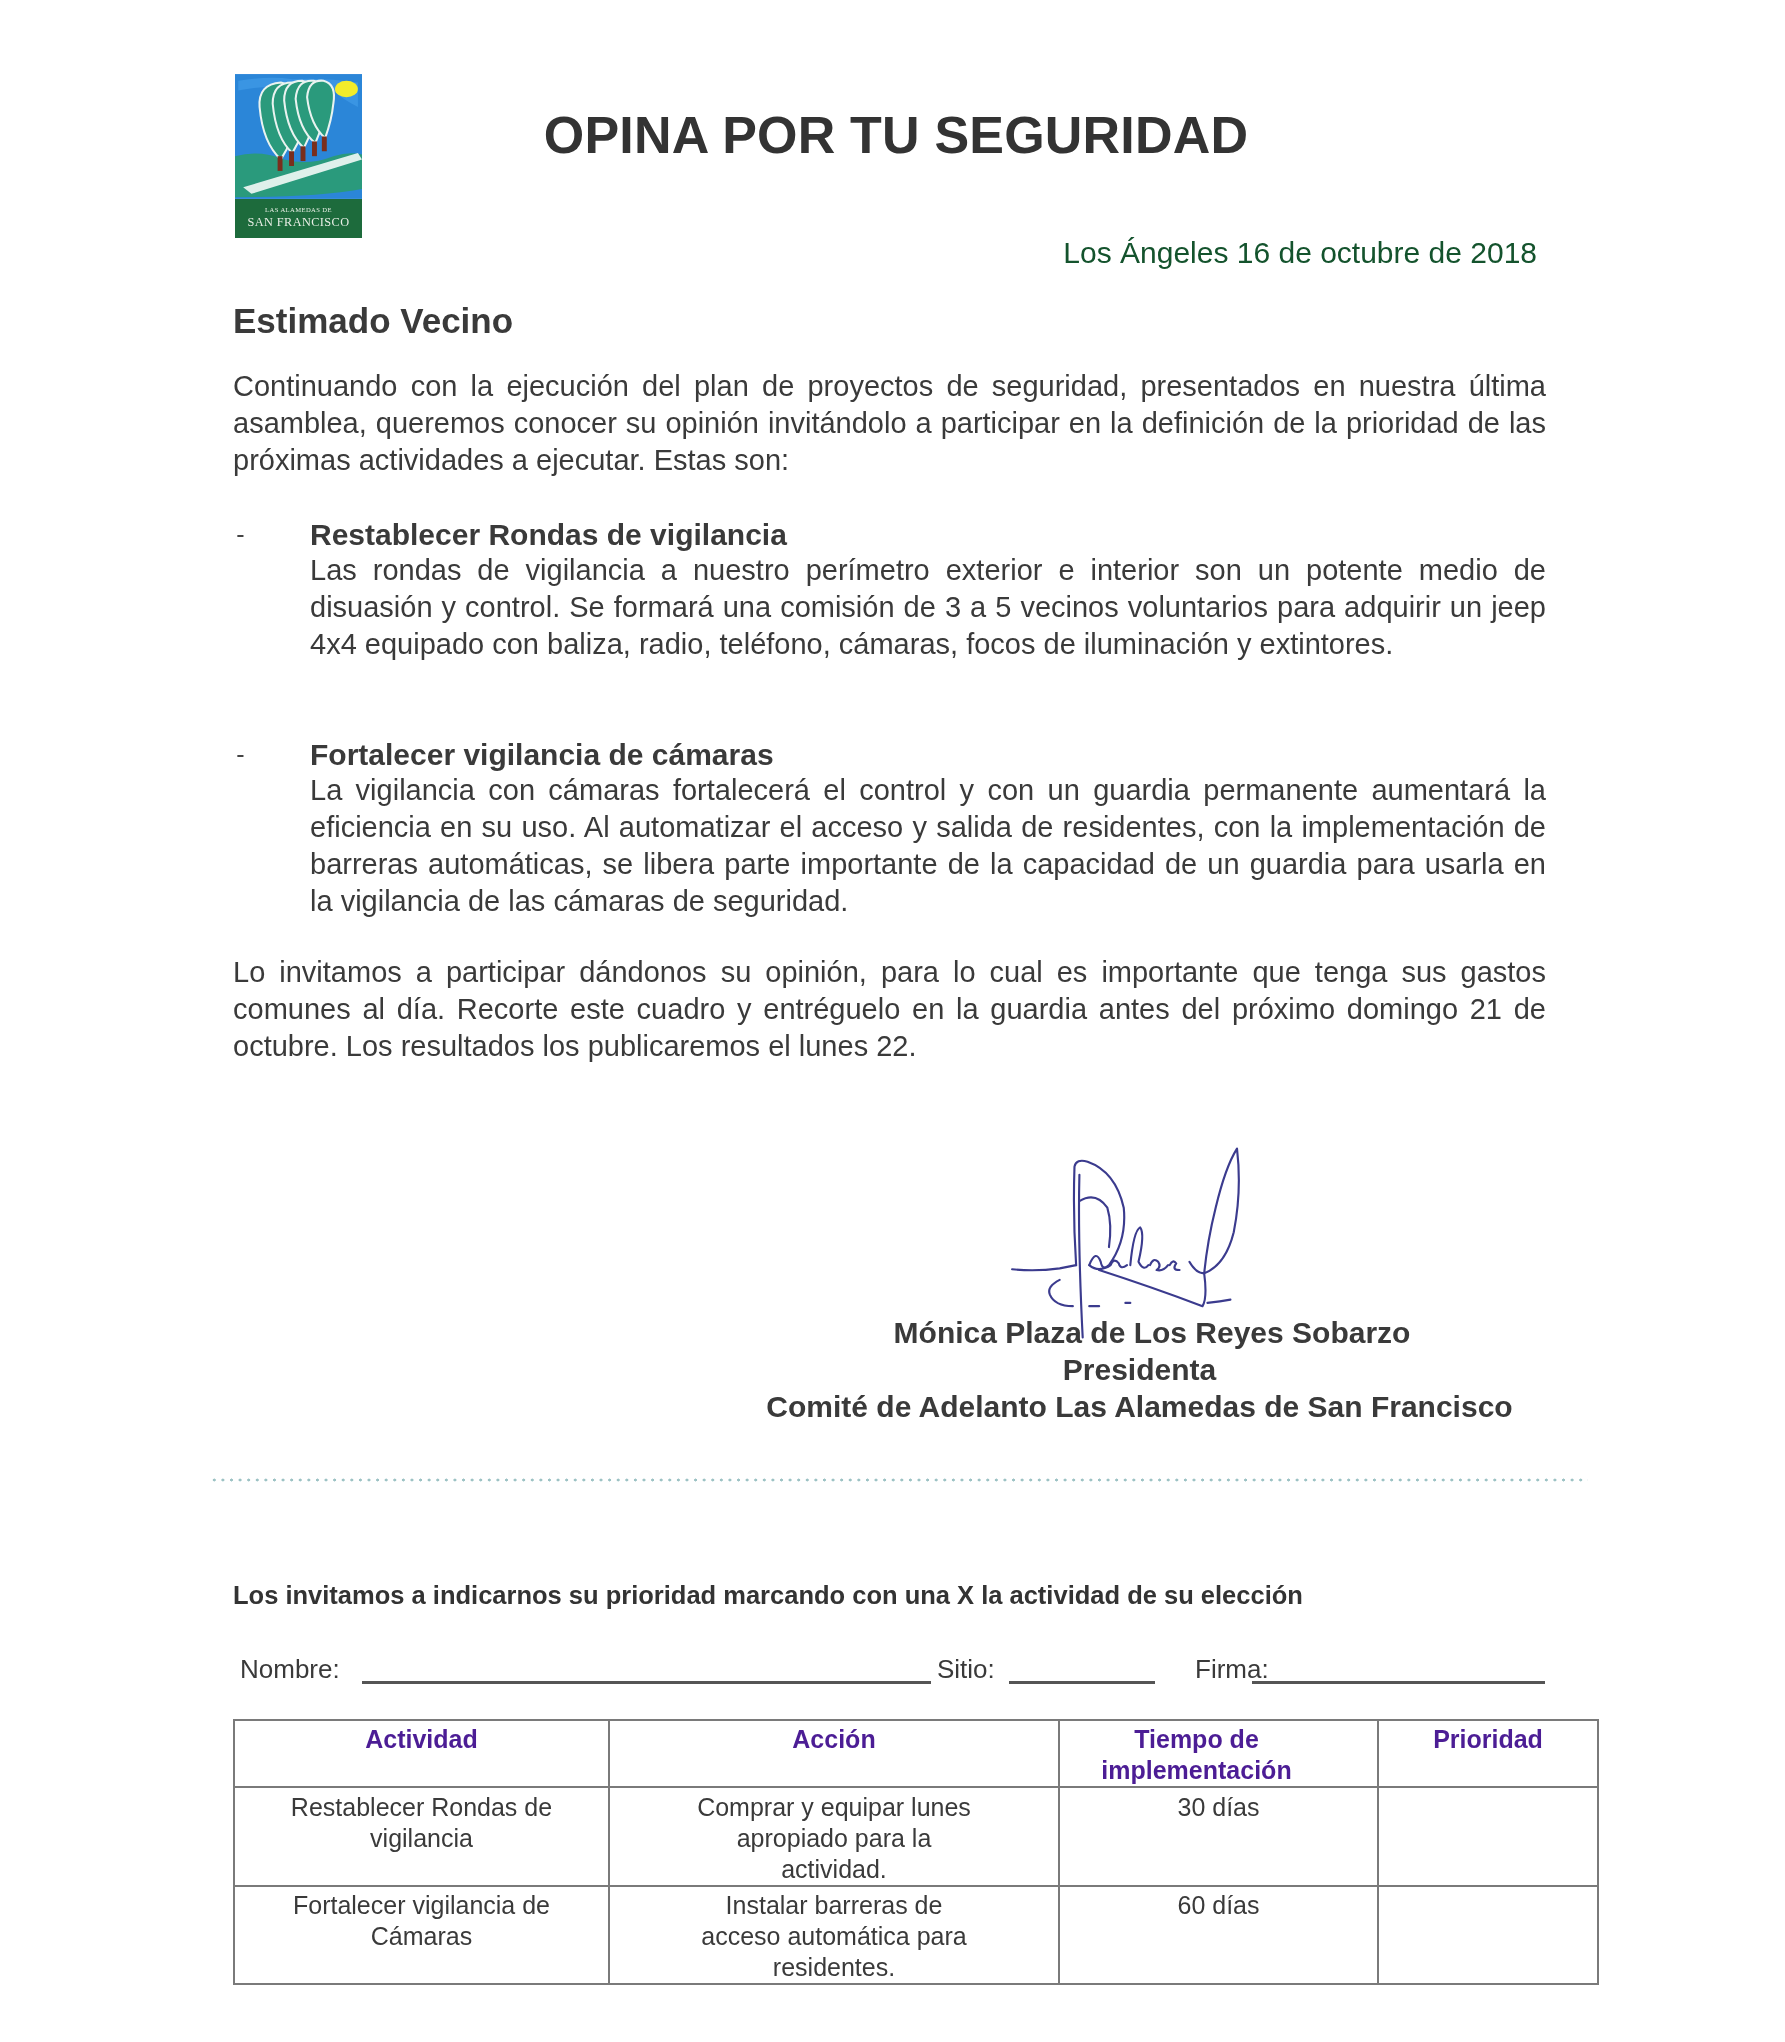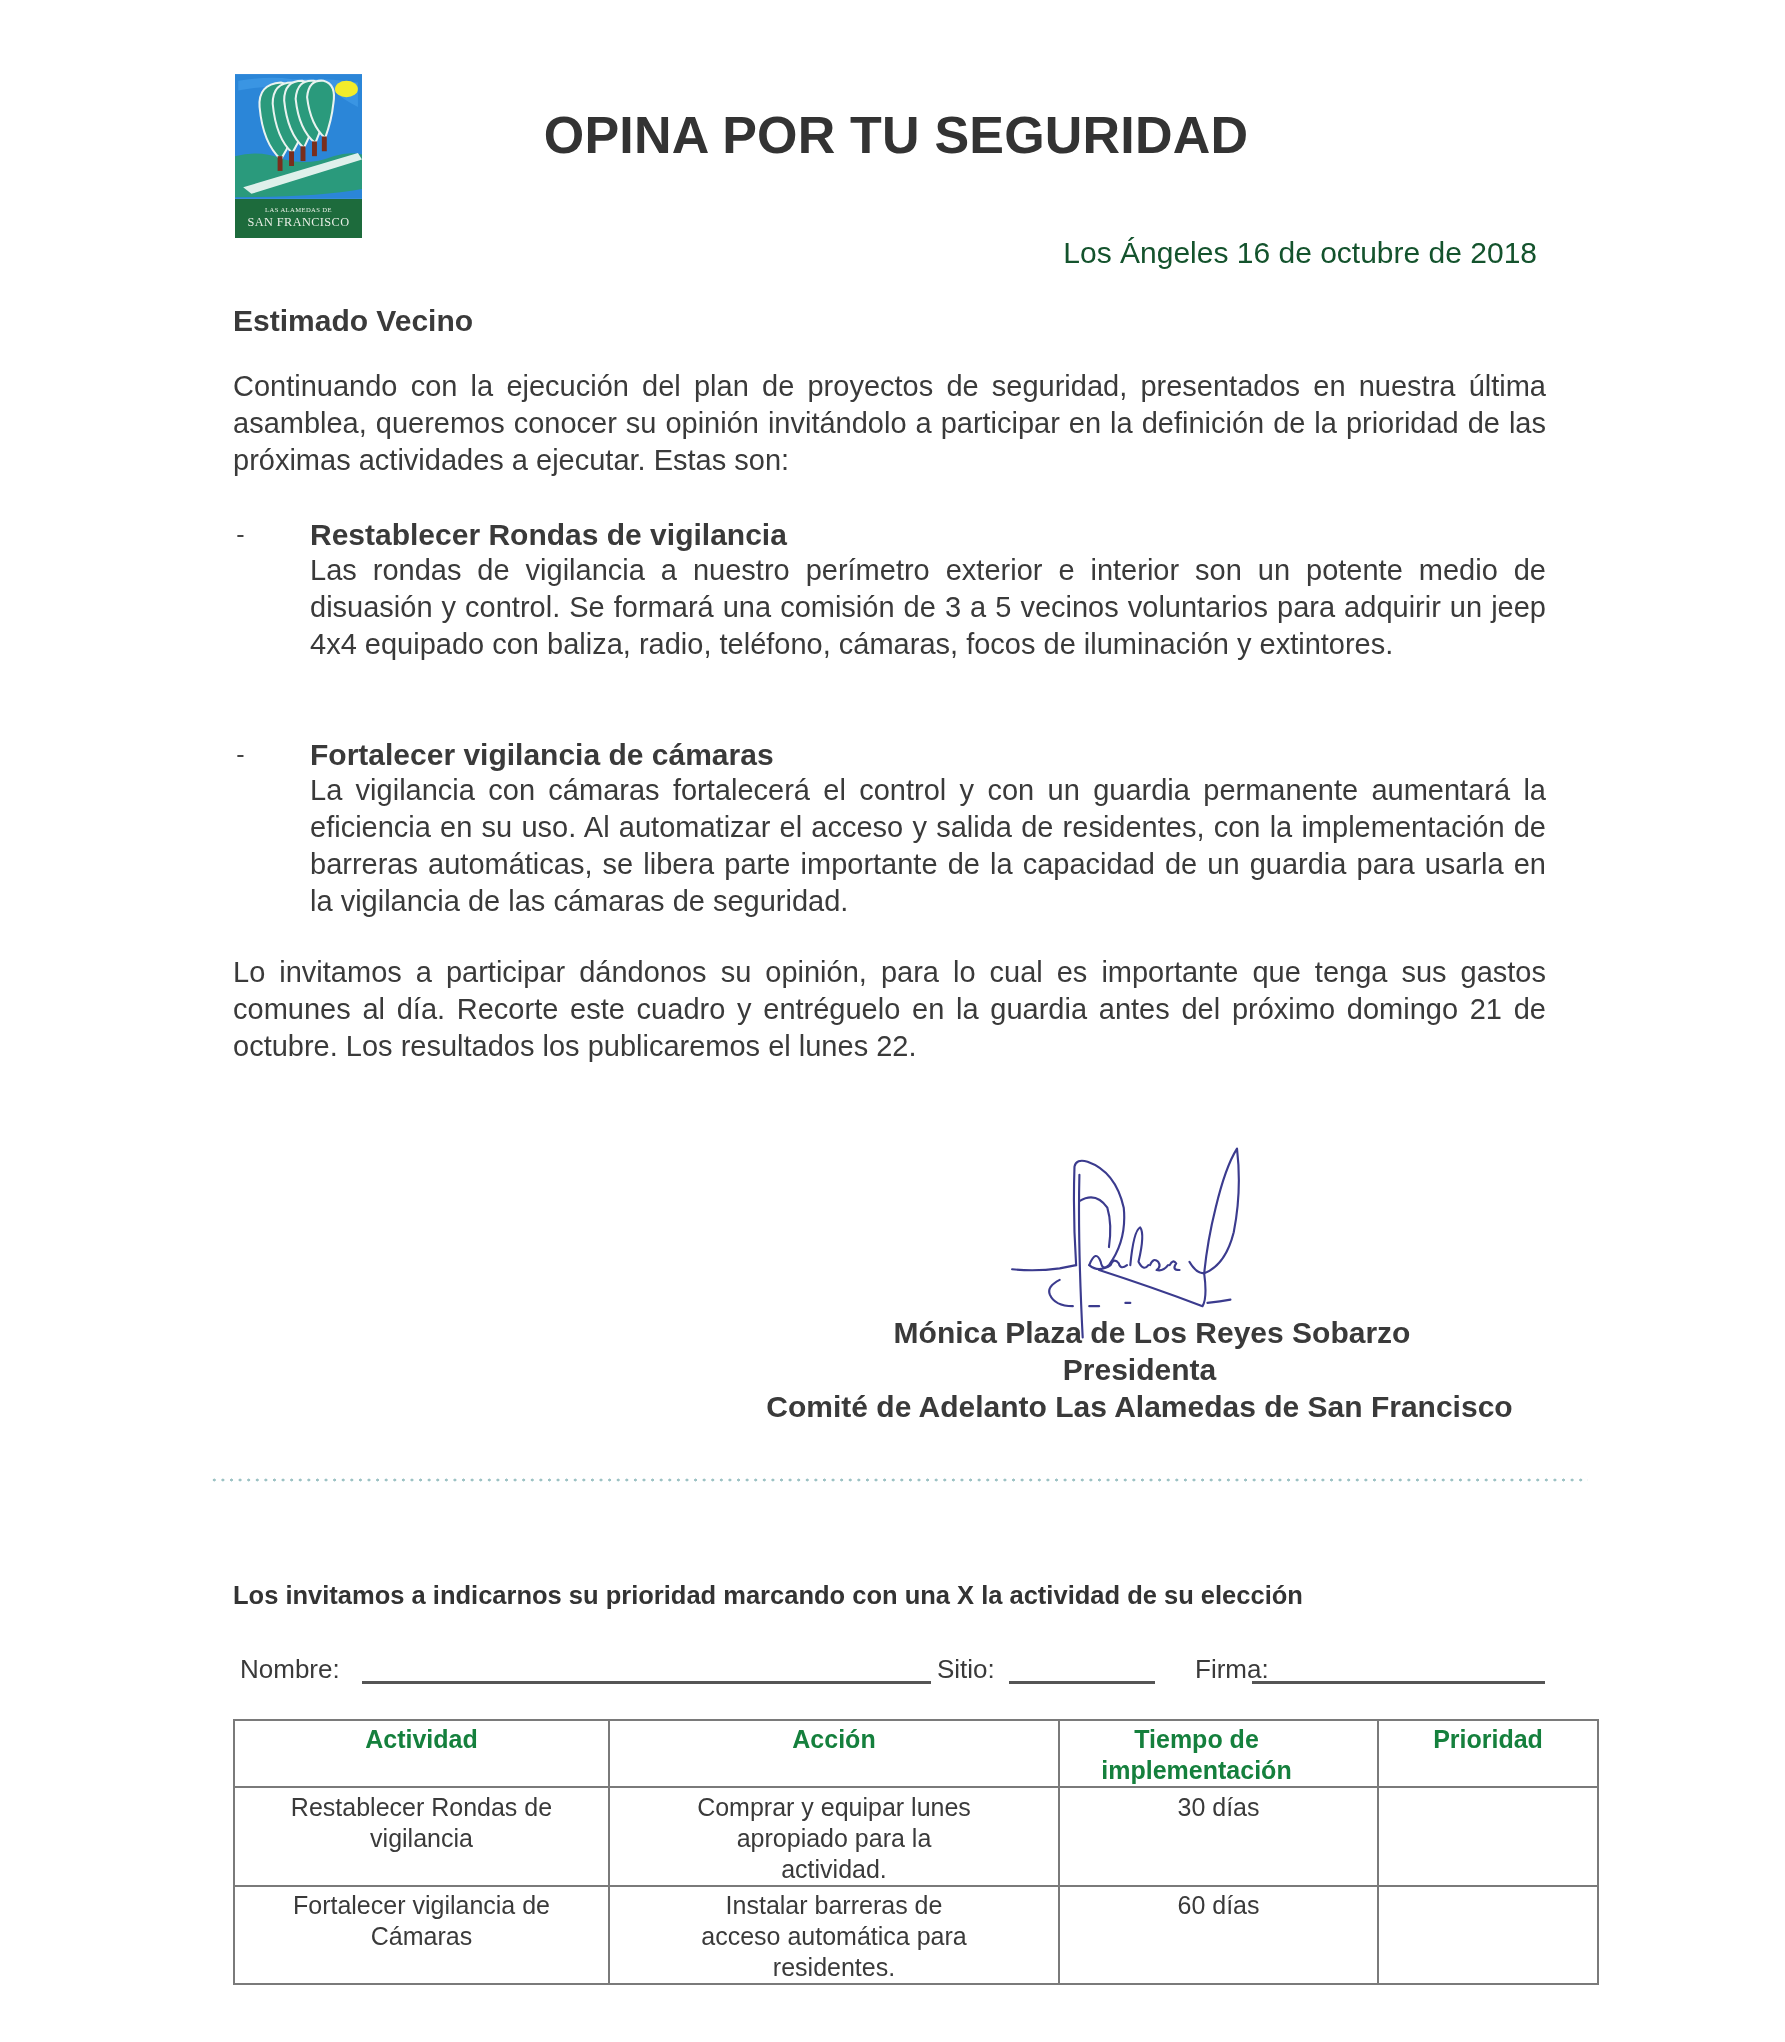--- a/index.html
+++ b/index.html
@@ -12,21 +12,21 @@
   #logo .logo-art { position: absolute; left: 0; top: 0; width: 127px; height: 125px; }
   #logo .logo-band { position: absolute; left: 0; top: 125px; width: 127px; height: 39px; background: #1d6b3c;
                      color: #e9efe6; text-align: center; font-family: "Liberation Serif", serif; }
   #logo .band-small { display: block; font-size: 6.6px; letter-spacing: 0.4px; margin-top: 7.4px; line-height: 8.2px; }
   #logo .band-big { display: block; font-size: 12.3px; line-height: 15px; font-variant: small-caps; letter-spacing: 0.4px; }
 
   #doc-title { left: 526px; top: 104px; width: 740px; text-align: center; font-size: 52px; font-weight: bold;
                color: #333333; letter-spacing: 0.2px; line-height: 63px; }
   #doc-date { left: 946px; top: 235px; width: 591px; text-align: right; font-size: 30px; color: #14532d; line-height: 36px; }
 
-  #greeting { left: 233px; top: 303px; font-size: 30px; font-weight: bold; color: #3a3a3a; line-height: 36px; }
+  #greeting { left: 233px; top: 303px; font-size: 35px; font-weight: bold; color: #3a3a3a; line-height: 36px; }
 
   .para { position: absolute; left: 233px; width: 1313px; font-size: 29px; line-height: 37px;
           text-align: justify; color: #3a3a3a; }
   .para.last-left { text-align-last: left; }
 
   .bullet { position: absolute; left: 233px; width: 1313px; }
   .bullet .dash { position: absolute; left: 3.3px; top: 0; font-size: 25px; line-height: 37px; color: #444; }
   .bullet .b-title { position: absolute; left: 77px; top: 0; font-size: 30px; font-weight: bold; line-height: 37px; color: #3a3a3a; white-space: nowrap; }
   .bullet .b-text { position: absolute; left: 77px; top: 36px; width: 1236px; font-size: 29px; line-height: 37px;
                     text-align: justify; color: #3a3a3a; }
@@ -45,21 +45,21 @@
   #form-heading { left: 233px; top: 1579px; font-size: 25.5px; font-weight: bold; color: #333; line-height: 33px; white-space: nowrap; }
 
   #form-fields { left: 240px; top: 1651px; height: 37px; font-size: 26px; color: #3a3a3a; line-height: 37px; white-space: nowrap; }
   #form-fields .lbl { position: absolute; top: 0; }
   #form-fields .line { position: absolute; top: 30px; height: 2.5px; background: #555; }
 
   
   #priority-table { left: 233px; top: 1719px; width: 1364px; border-collapse: collapse; table-layout: fixed; }
   #priority-table td, #priority-table th { border: 2.5px solid #7a7a7a; vertical-align: top; text-align: center;
         padding: 3.3px 5px 0 5px; font-size: 25px; line-height: 31px; color: #3a3a3a; }
-  #priority-table th { font-weight: bold; height: 62px; color: #15803d; border-radius: 9px; }
+  #priority-table th { font-weight: bold; height: 62px; color: #4c1d95; border-radius: 9px; }
   #priority-table td { height: 62px; font-weight: normal; }
 </style>
 </head>
 <body>
 
 <div id="logo" class="abs">
   <svg class="logo-art" viewBox="0 0 155 152" width="127" height="125">
     <rect x="0" y="0" width="155" height="152" fill="#2b86d8"></rect>
     <path d="M0 0 H155 V152 H0 Z" fill="#2b86d8"></path>
     <path d="M4 8 Q40 2 70 6 Q110 4 150 10 L150 40 Q130 30 120 20 Q90 10 60 16 Q30 14 4 20 Z" fill="#3a95e3"></path>

